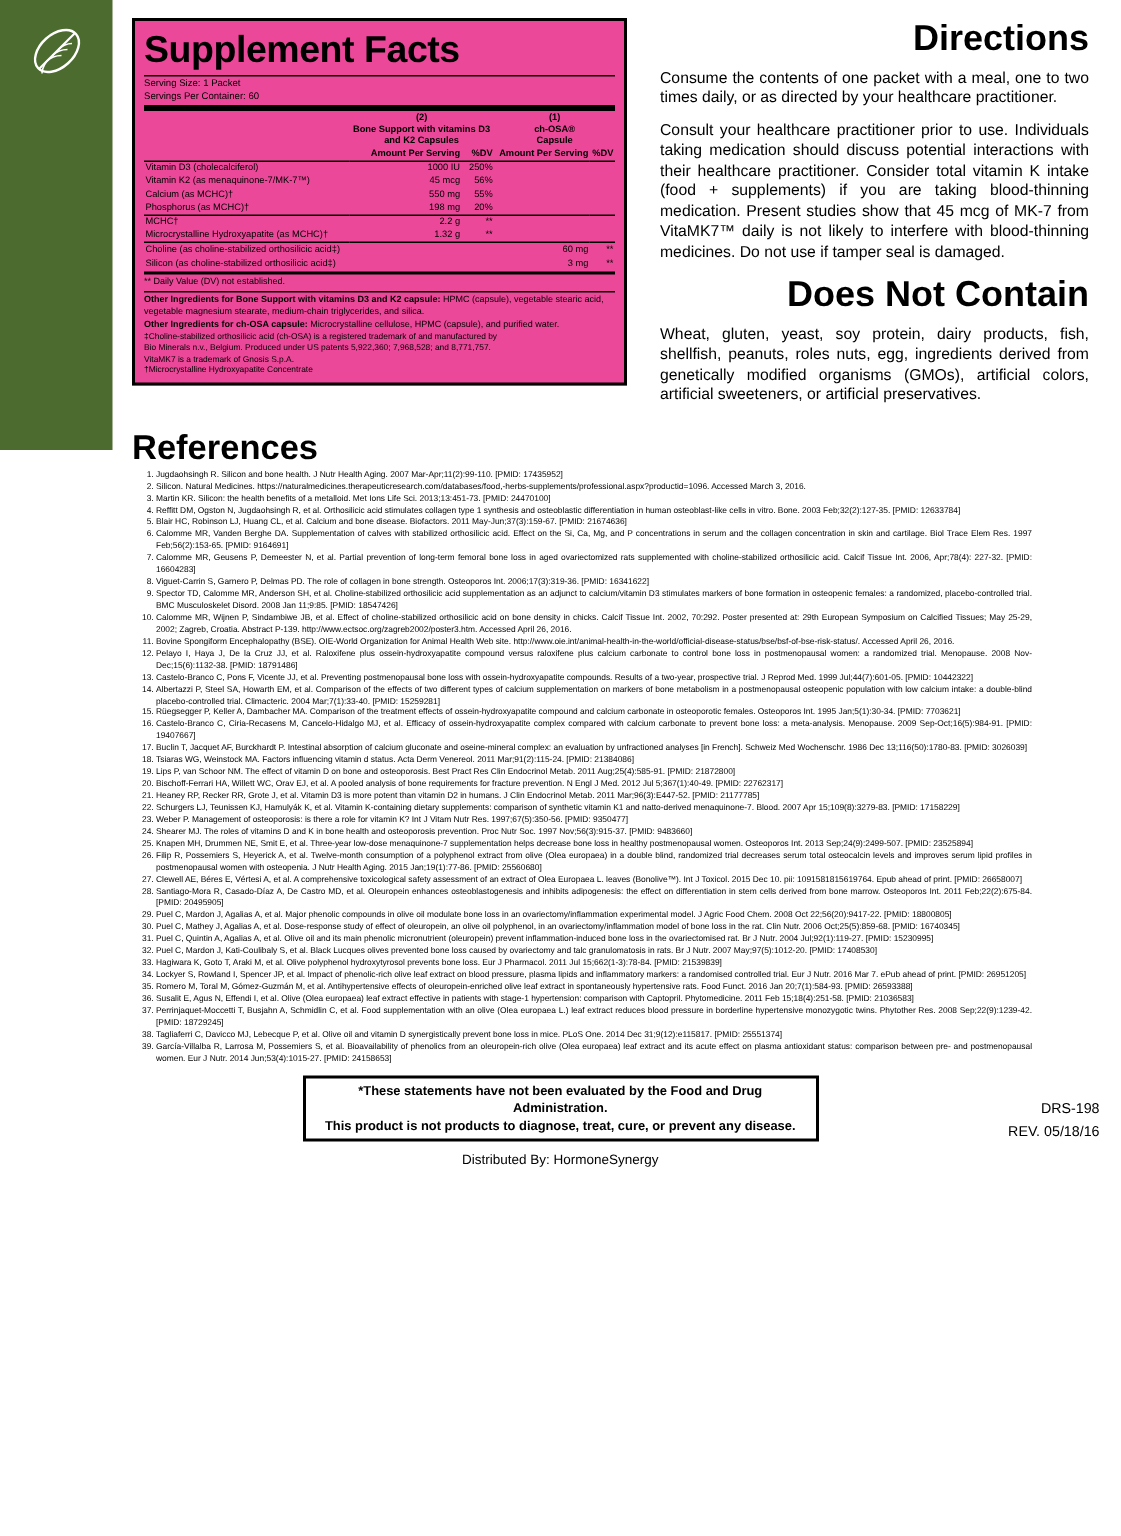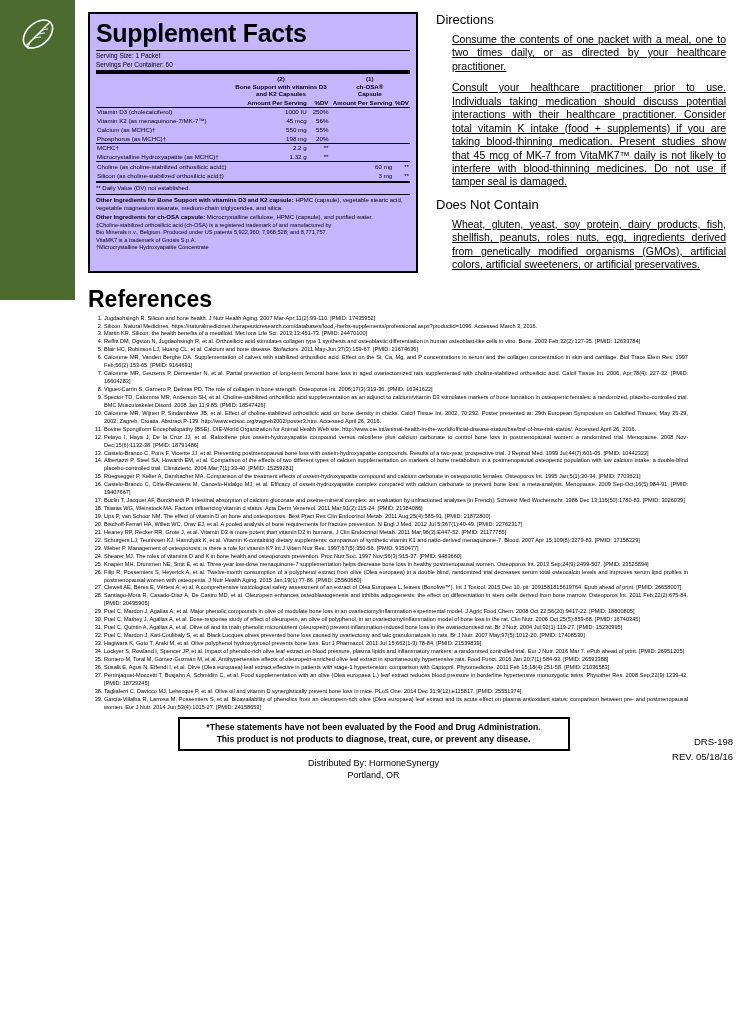--- a/index.html
+++ b/index.html
@@ -31,24 +31,24 @@
   .top {
     display:flex;
     padding-top: 12px;
   }
   .sf-wrap {
     width: 330px;
     margin-left: 88px;
   }
   .facts {
     border: 2px solid #000;
-    padding: 4px 6px 20px 6px;
+    padding: 4px 6px 4px 6px;
     font-size: 6.2px;
     line-height: 1.25;
-    background:#c4b5fd;
+    background:#ec4899;
   }
   .facts h1 {
     font-family: "Liberation Sans", sans-serif;
     font-size: 25px;
     font-weight: bold;
     margin: 0 0 1px 0;
     letter-spacing: -0.3px;
   }
   .hr-thick { border:0; border-top:4px solid #000; margin:1px 0; }
   .hr-thin { border:0; border-top:1px solid #000; margin:1px 0; }
@@ -67,48 +67,48 @@
   .oi b { font-weight:bold; }
   .tiny { font-size:5.6px; line-height:1.3; }
 
   
   .dir {
     width: 300px;
     margin-left: 18px;
     padding-right: 10px;
   }
   .dir h2 {
-    font-size: 13px;
+    font-size: 24px;
     margin: 0 0 6px 0;
-    font-weight: normal;
+    font-weight: bold;
+    text-align: right;
   }
   .dir h2.second { margin-top: 4px; }
   .dir p {
     font-size: 10.5px;
     line-height: 1.28;
-    margin: 0 0 8px 16px;
+    margin: 0 0 8px 4px;
     text-align: justify;
-    text-decoration: underline;
   }
 
   
   .refs { margin: 6px 0 0 88px; width: 600px; }
   .refs h2 { font-size: 23px; margin: 2px 0 2px 0; font-weight:bold; }
   .refs ol { margin:0; padding-left: 16px; }
   .refs li {
     font-size: 5.6px;
     line-height: 1.42;
     text-align: justify;
     margin-bottom: 0px;
   }
 
   
   .disclaimer {
     margin: 6px auto 0 auto;
-    width: 392px;
+    width: 344px;
     border: 2px solid #000;
     padding: 3px 6px;
     text-align:center;
   }
   .disclaimer p { margin:0; font-size: 8.6px; line-height:1.35; font-weight:bold; }
 
   .distrib {
     text-align:center;
     margin-top: 6px;
     font-size: 9px;
@@ -303,21 +303,20 @@
     </ol>
   </div>
 
   <div class="disclaimer">
     <p>*These statements have not been evaluated by the Food and Drug Administration.</p>
     <p>This product is not products to diagnose, treat, cure, or prevent any disease.</p>
   </div>
 
   <div class="distrib">
     <div class="bold">Distributed By: HormoneSynergy</div>
-    <div class="bold">Portland, OR</div>
   </div>
 
   <div class="docid">
     <div>DRS-198</div>
     <div>REV. 05/18/16</div>
   </div>
 
 </div>
 
 </body></html>

